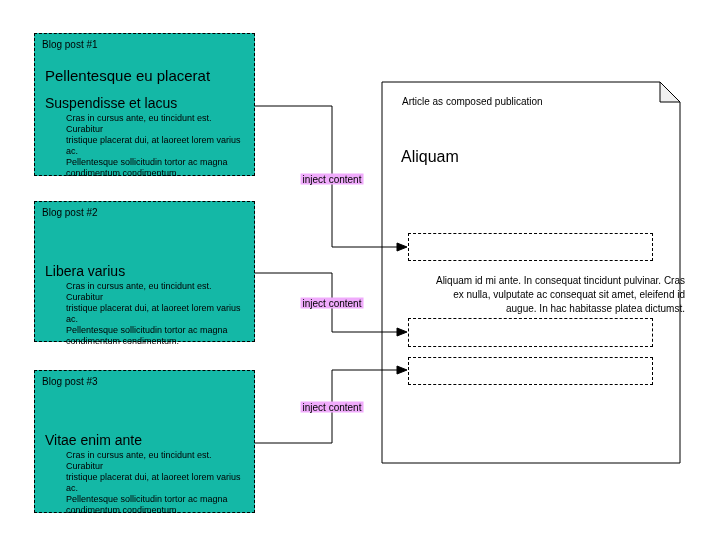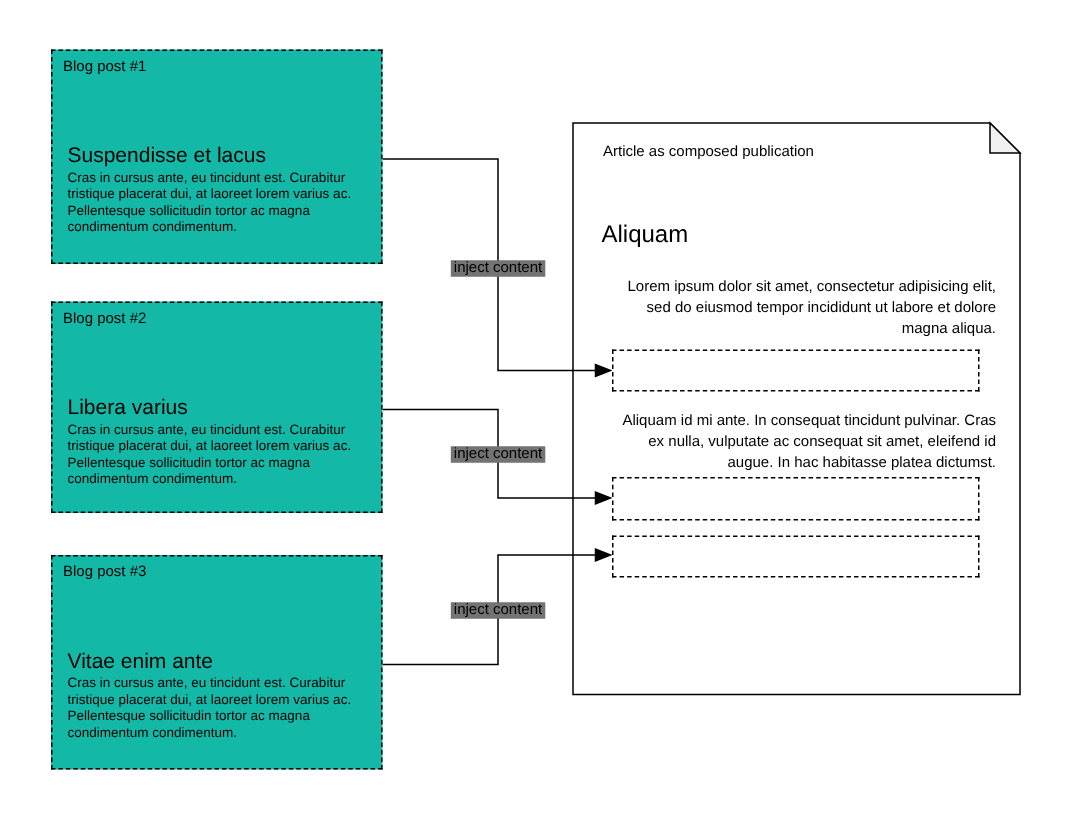--- a/index.html
+++ b/index.html
@@ -11,21 +11,21 @@
     font-family: "Liberation Sans", "DejaVu Sans", sans-serif;
     color: #000000;
     overflow: hidden;
   }
   .overlay {
     position: absolute;
     left: 0; top: 0;
     width: 714px; height: 550px;
   }
   .abs { position: absolute; text-align: right; }
-  .lines { white-space: pre-line; }
+  .lines { white-space: pre-line; margin-left: 21px; }
 
   
   .blog-box {
     position: absolute;
     left: 34px;
     width: 219px;
     border: 1px dashed #000000;
     background: #14b8a6;
   }
   .blog-box .post-label   { position: absolute; left: 7px;  top: 5px;  font-size: 10px; }
@@ -34,21 +34,21 @@
   .blog-box .post-body    { position: absolute; left: 10px; top: 79px; right: 8px;
                             font-size: 9px; line-height: 11px; }
   #blog-box-1 { top: 33px;  height: 141px; }
   #blog-box-2 { top: 201px; height: 139px; }
   #blog-box-3 { top: 370px; height: 141px; }
 
   
   .edge-label {
     position: absolute;
     transform: translate(-50%, -50%);
-    background: #737373;
+    background: #f0abfc;
     padding: 0 2px;
     font-size: 10px;
     white-space: nowrap;
   }
   #edge-label-1 { left: 332px; top: 179px; }
   #edge-label-2 { left: 332px; top: 303px; }
   #edge-label-3 { left: 332px; top: 407px; }
 
   
   .doc-label   { left: 402px; top: 96px;  font-size: 10px; }
@@ -82,20 +82,21 @@
 
     <path d="M255 273 H332 V332 H397" fill="none" stroke="#000000" stroke-width="1"></path>
     <path d="M407 332 L397 328 V336 Z" fill="#000000" stroke="#000000"></path>
 
     <path d="M255 443 H332 V370 H397" fill="none" stroke="#000000" stroke-width="1"></path>
     <path d="M407 370 L397 366 V374 Z" fill="#000000" stroke="#000000"></path>
   </svg>
 
   <div class="blog-box" id="blog-box-1">
     <div class="post-label">Blog post #1</div>
+    <div class="post-title">Pellentesque eu placerat</div>
     <div class="post-sub">Suspendisse et lacus</div>
     <div class="post-body lines">Cras in cursus ante, eu tincidunt est. Curabitur
 tristique placerat dui, at laoreet lorem varius ac.
 Pellentesque sollicitudin tortor ac magna
 condimentum condimentum.</div>
   </div>
 
   <div class="blog-box" id="blog-box-2">
     <div class="post-label">Blog post #2</div>
     <div class="post-sub">Libera varius</div>
@@ -113,23 +114,20 @@
 Pellentesque sollicitudin tortor ac magna
 condimentum condimentum.</div>
   </div>
 
   <div class="edge-label" id="edge-label-1">inject content</div>
   <div class="edge-label" id="edge-label-2">inject content</div>
   <div class="edge-label" id="edge-label-3">inject content</div>
 
   <div class="abs doc-label">Article as composed publication</div>
   <div class="abs doc-heading">Aliquam</div>
-  <div class="abs doc-para lines" id="doc-para-1">Lorem ipsum dolor sit amet, consectetur adipisicing elit,
-sed do eiusmod tempor incididunt ut labore et dolore
-magna aliqua.</div>
   <div class="slot" id="slot-1"></div>
   <div class="abs doc-para lines" id="doc-para-2">Aliquam id mi ante. In consequat tincidunt pulvinar. Cras
 ex nulla, vulputate ac consequat sit amet, eleifend id
 augue. In hac habitasse platea dictumst.</div>
   <div class="slot" id="slot-2"></div>
   <div class="slot" id="slot-3"></div>
 
 </div>
 
 </body></html>

